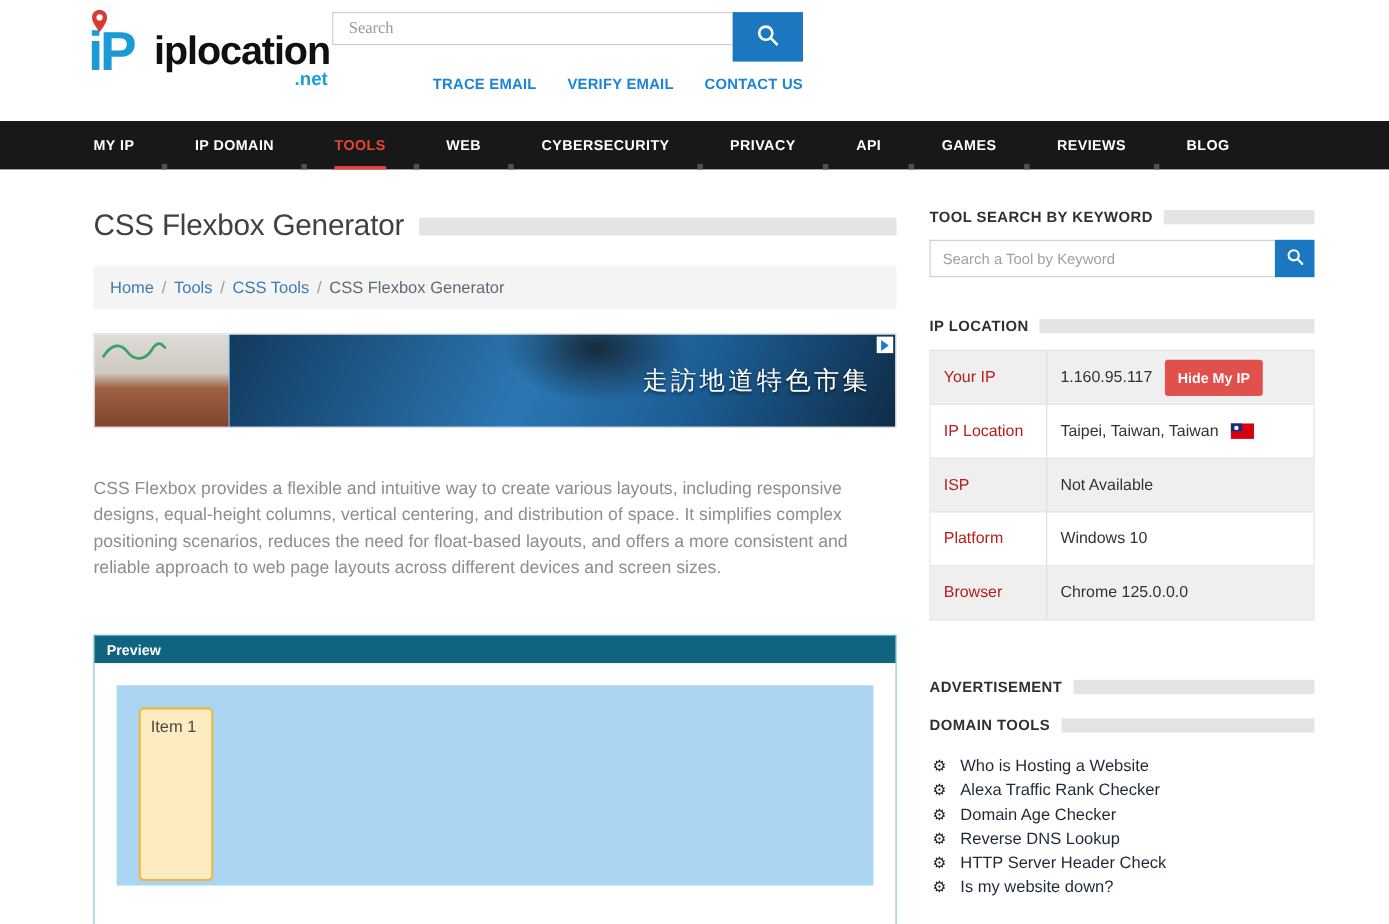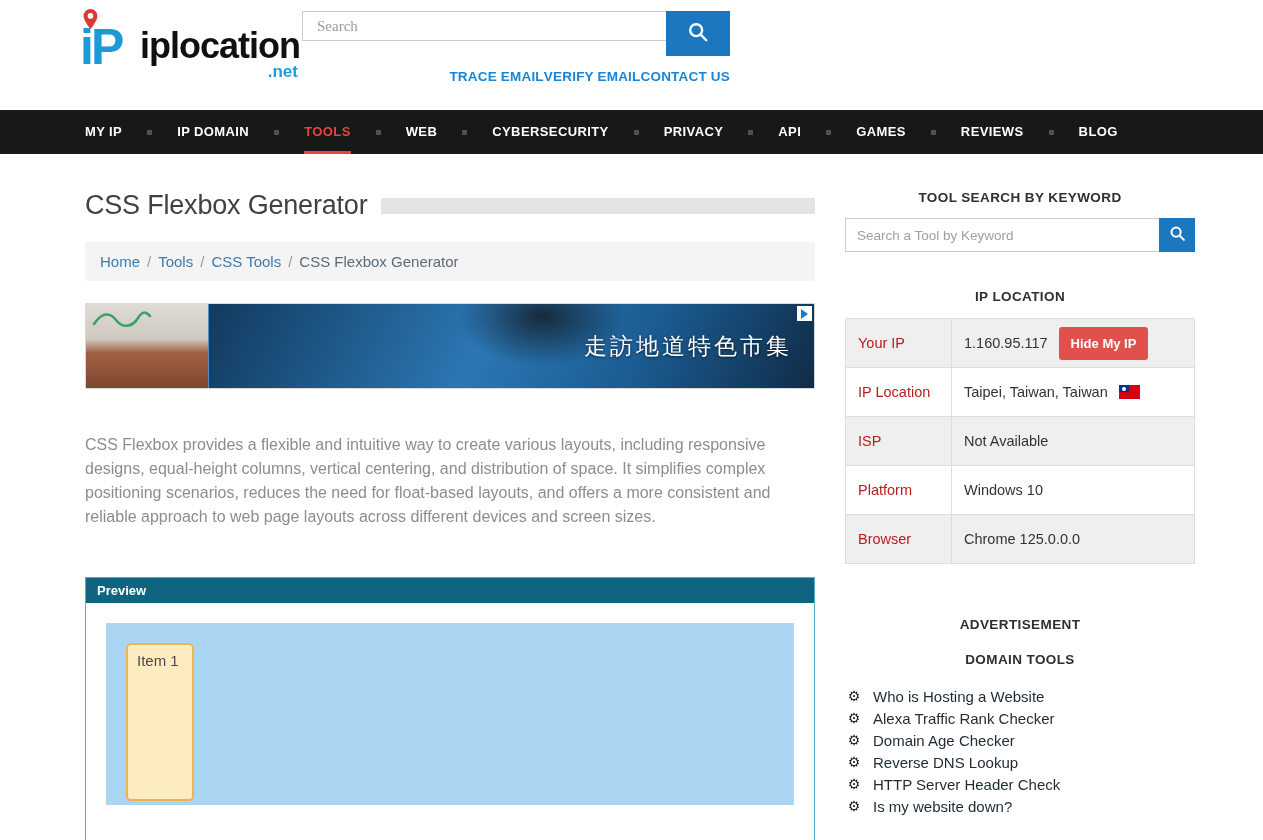--- a/index.html
+++ b/index.html
@@ -30,30 +30,30 @@
   .search-input {
     flex:1; height:30px; border:1px solid #ccc; border-right:none;
     padding:0 14px; font-size:15px; color:#000000; outline:none;
     font-family:Liberation Serif, serif;
   }
   .search-input::placeholder { color:#9a9a9a; }
   .search-btn {
     width:64px; height:45px; background:#1b78c0; border:none; cursor:pointer;
     display:flex; align-items:center; justify-content:center;
   }
-  .header-links { display:flex; margin-top:13px; }
+  .header-links { display:flex; gap:28px; margin-top:13px; }
   .header-links a {
     color:#1a85d6; font-size:13.5px; font-weight:bold; text-decoration:none;
     letter-spacing:.2px; cursor:pointer;
   }
 
   
   .main-nav { background:#181818; height:44px; }
   .main-nav ul { list-style:none; display:flex; align-items:stretch; padding-left:85px; height:44px; }
-  .main-nav li { display:flex; align-items:center; }
+  .main-nav li { display:flex; align-items:flex-end; }
   .main-nav li .nav-label {
     color:#fff; font-size:13px; font-weight:bold; letter-spacing:.4px;
     height:44px; line-height:44px; cursor:pointer; border-bottom:3px solid transparent;
   }
   .main-nav li.active .nav-label { color:#e8443a; border-bottom-color:#e8443a; }
   .main-nav li:not(:last-child)::after {
     content:""; width:5px; height:5px; background:#4f4f4f; margin:0 25px; flex:none;
   }
 
   
@@ -111,21 +111,21 @@
     background:#abd6f3; height:182px; padding:20px; display:flex;
   }
   .flex-item {
     width:68px; height:158px; background:#fdecc0; border:2px solid #f0b54a;
     border-radius:5px; padding:7px 9px; font-size:15px; color:#4a4a4a; cursor:pointer;
   }
 
   
   .side-heading {
     display:flex; align-items:center; font-size:13.5px; font-weight:bold;
-    color:#2f2f2f; letter-spacing:.4px;flex-direction:column;
+    color:#2f2f2f; letter-spacing:.4px;
   }
   .side-heading .bar { flex:1; height:13px; background:#e4e4e4; margin-left:10px; }
 
   .tool-search { display:flex; margin-top:13px; }
   .tool-search input {
     flex:1; height:34px; border:1px solid #ccc; border-right:none; padding:0 11px;
     font-size:13.5px; color:#333; outline:none; font-family:"Liberation Sans", sans-serif;
   }
   .tool-search input::placeholder { color:#a0a0a0; }
   .tool-search button {

